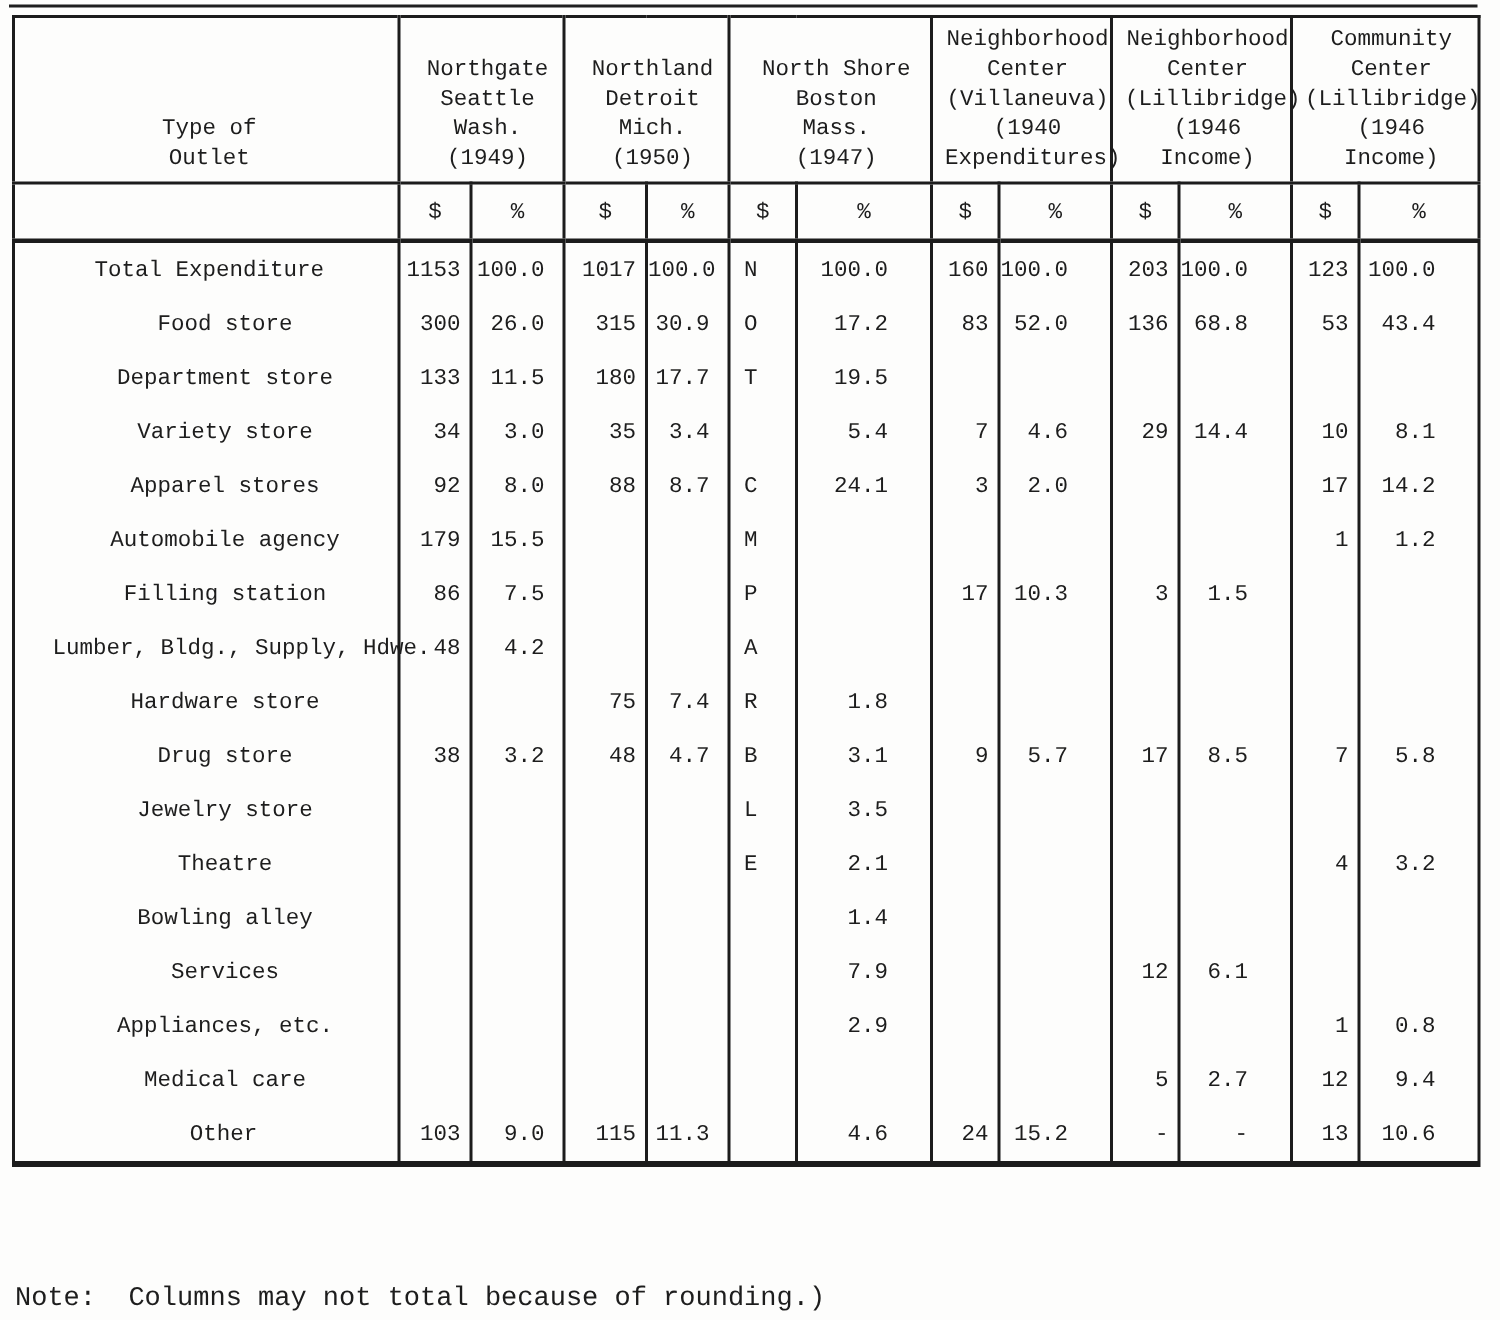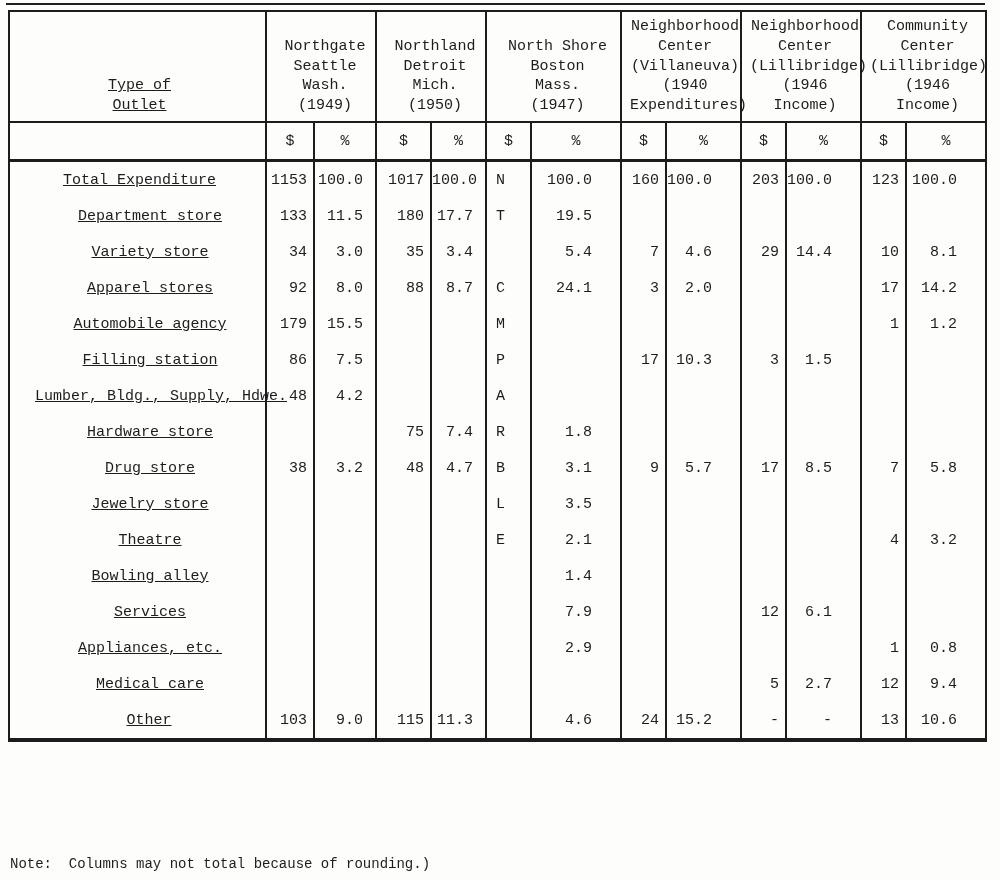--- a/index.html
+++ b/index.html
@@ -29,21 +29,21 @@
     border-bottom-width: 4px;
   }
   th, td {
     border-left: 2px solid #1c1c1c;
     font-weight: normal;
     font-size: 15px;
     padding: 0;
     overflow: visible;
     white-space: nowrap;
   }
-  th:first-child, td:first-child { border-left: none; text-decoration: underline; }
+  th:first-child, td:first-child { border-left: none; }
   tr.groups-row th {
     height: 104px;
     vertical-align: bottom;
     text-align: center;
     padding: 0 0 5px 8px;
     white-space: pre-line;
     line-height: 1.32;
     border-bottom: 2px solid #1c1c1c;
   }
   tr.groups-row th.outlet-head { padding-left: 4px; }
@@ -59,21 +59,21 @@
   td.outlet.i1 { padding-left: 25px; }
   td.outlet.i2 { padding-left: 23px; }
   td.dol { text-align: right; padding-right: 6px; }
   td.letter { text-align: left; padding-left: 9px; }
   td.pct { text-align: right; }
   td.pct-n { padding-right: 12px; }
   td.pct-w { padding-right: 28px; }
   .note {
     position: absolute;
     left: 10px; top: 856px;
-    font-size: 14px;
+    font-size: 18px;
     white-space: pre;
   }
 </style>
 </head>
 <body>
 
 <div class="top-rule"></div>
 
 <table class="scan">
   <colgroup>
@@ -149,20 +149,35 @@
     <td class="letter">N</td>
     <td class="pct pct-w">100.0</td>
     <td class="dol">160</td>
     <td class="pct pct-w">100.0</td>
     <td class="dol">203</td>
     <td class="pct pct-w">100.0</td>
     <td class="dol">123</td>
     <td class="pct pct-w">100.0</td>
   </tr>
       <tr>
+    <td class="outlet i1">Food store</td>
+    <td class="dol">300</td>
+    <td class="pct pct-n">26.0</td>
+    <td class="dol">315</td>
+    <td class="pct pct-n">30.9</td>
+    <td class="letter">O</td>
+    <td class="pct pct-w">17.2</td>
+    <td class="dol">83</td>
+    <td class="pct pct-w">52.0</td>
+    <td class="dol">136</td>
+    <td class="pct pct-w">68.8</td>
+    <td class="dol">53</td>
+    <td class="pct pct-w">43.4</td>
+  </tr>
+      <tr>
     <td class="outlet i1">Department store</td>
     <td class="dol">133</td>
     <td class="pct pct-n">11.5</td>
     <td class="dol">180</td>
     <td class="pct pct-n">17.7</td>
     <td class="letter">T</td>
     <td class="pct pct-w">19.5</td>
     <td class="dol"></td>
     <td class="pct pct-w"></td>
     <td class="dol"></td>

